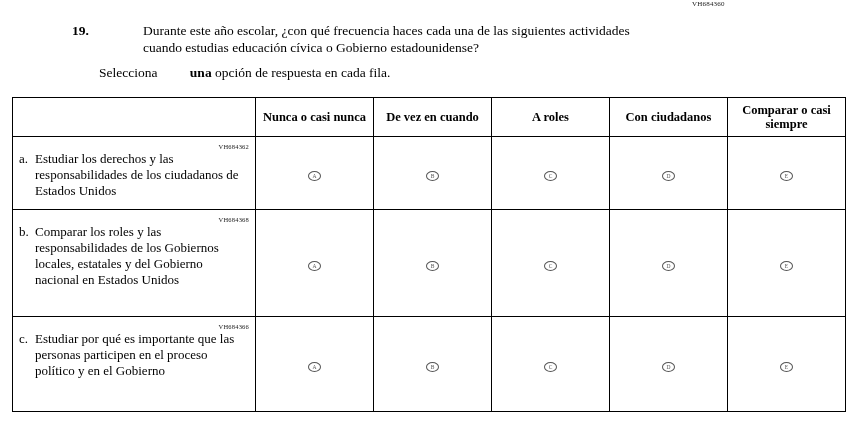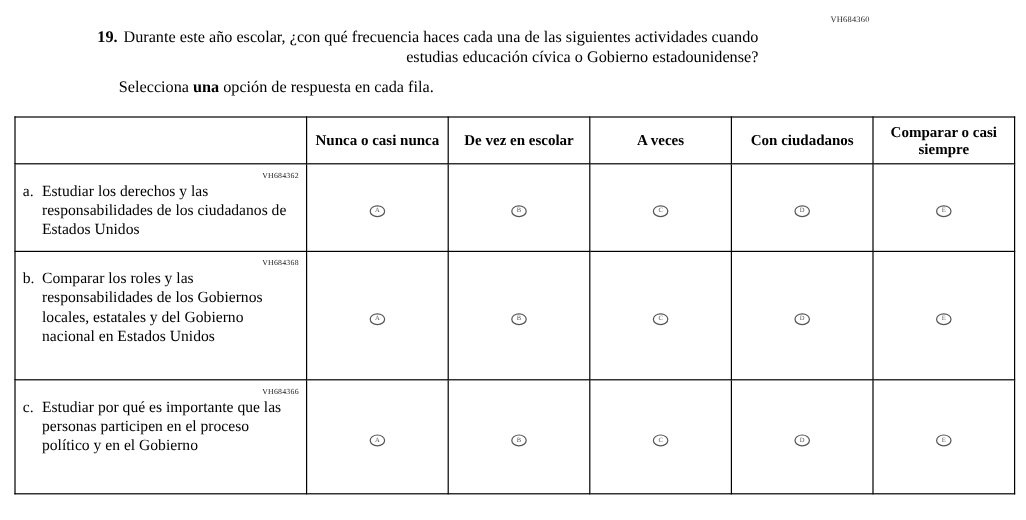--- a/index.html
+++ b/index.html
@@ -17,60 +17,60 @@
   }
   .page {
     position: relative;
     width: 855px;
     height: 433px;
   }
 
   
   .top-code {
     position: absolute;
-    top: 12px;
+    top: 0;
     left: 692px;
     font-family: "Liberation Serif", serif;
     font-size: 7px;
     letter-spacing: 0.2px;
     color: #222;
     text-align: right;
   }
 
   
   .stem {
     position: absolute;
     top: 22px;
     left: 72px;
     width: 560px;
   }
   .stem-row {
     display: flex;
     align-items: flex-start;
-    text-align: right;
   }
   .stem-num {
     font-weight: bold;
     font-size: 13.5px;
     width: 26px;
     flex: 0 0 26px;
     line-height: 17px;
   }
   .stem-text {
     font-size: 13.5px;
     line-height: 17px;
+    margin-left: 45px;
   }
   .instruction {
     position: absolute;
     top: 64px;
     left: 99px;
     font-size: 13.5px;
     line-height: 17px;
   }
-  .instruction b { font-weight: bold; }
+  .instruction b { font-weight: bold; margin-left: 29px; }
 
   
   .grid {
     position: absolute;
     top: 97px;
     left: 12px;
     width: 833px;
     border-collapse: collapse;
     table-layout: fixed;
   }
@@ -176,22 +176,22 @@
       <col class="col-opt">
       <col class="col-opt">
       <col class="col-opt">
       <col class="col-opt">
       <col class="col-opt">
     </colgroup>
     <thead>
       <tr>
         <th class="stemhead-vis"></th>
         <th>Nunca o casi nunca</th>
-        <th>De vez en escolar</th>
-        <th>A veces</th>
+        <th>De vez en cuando</th>
+        <th>A roles</th>
         <th>Con ciudadanos</th>
         <th>Comparar o casi siempre</th>
       </tr>
     </thead>
     <tbody>
       <tr class="row-a">
         <td class="item-cell">
           <div class="item-code">VH684362</div>
           <div class="item-inner">
             <div class="item-letter">a.</div>

